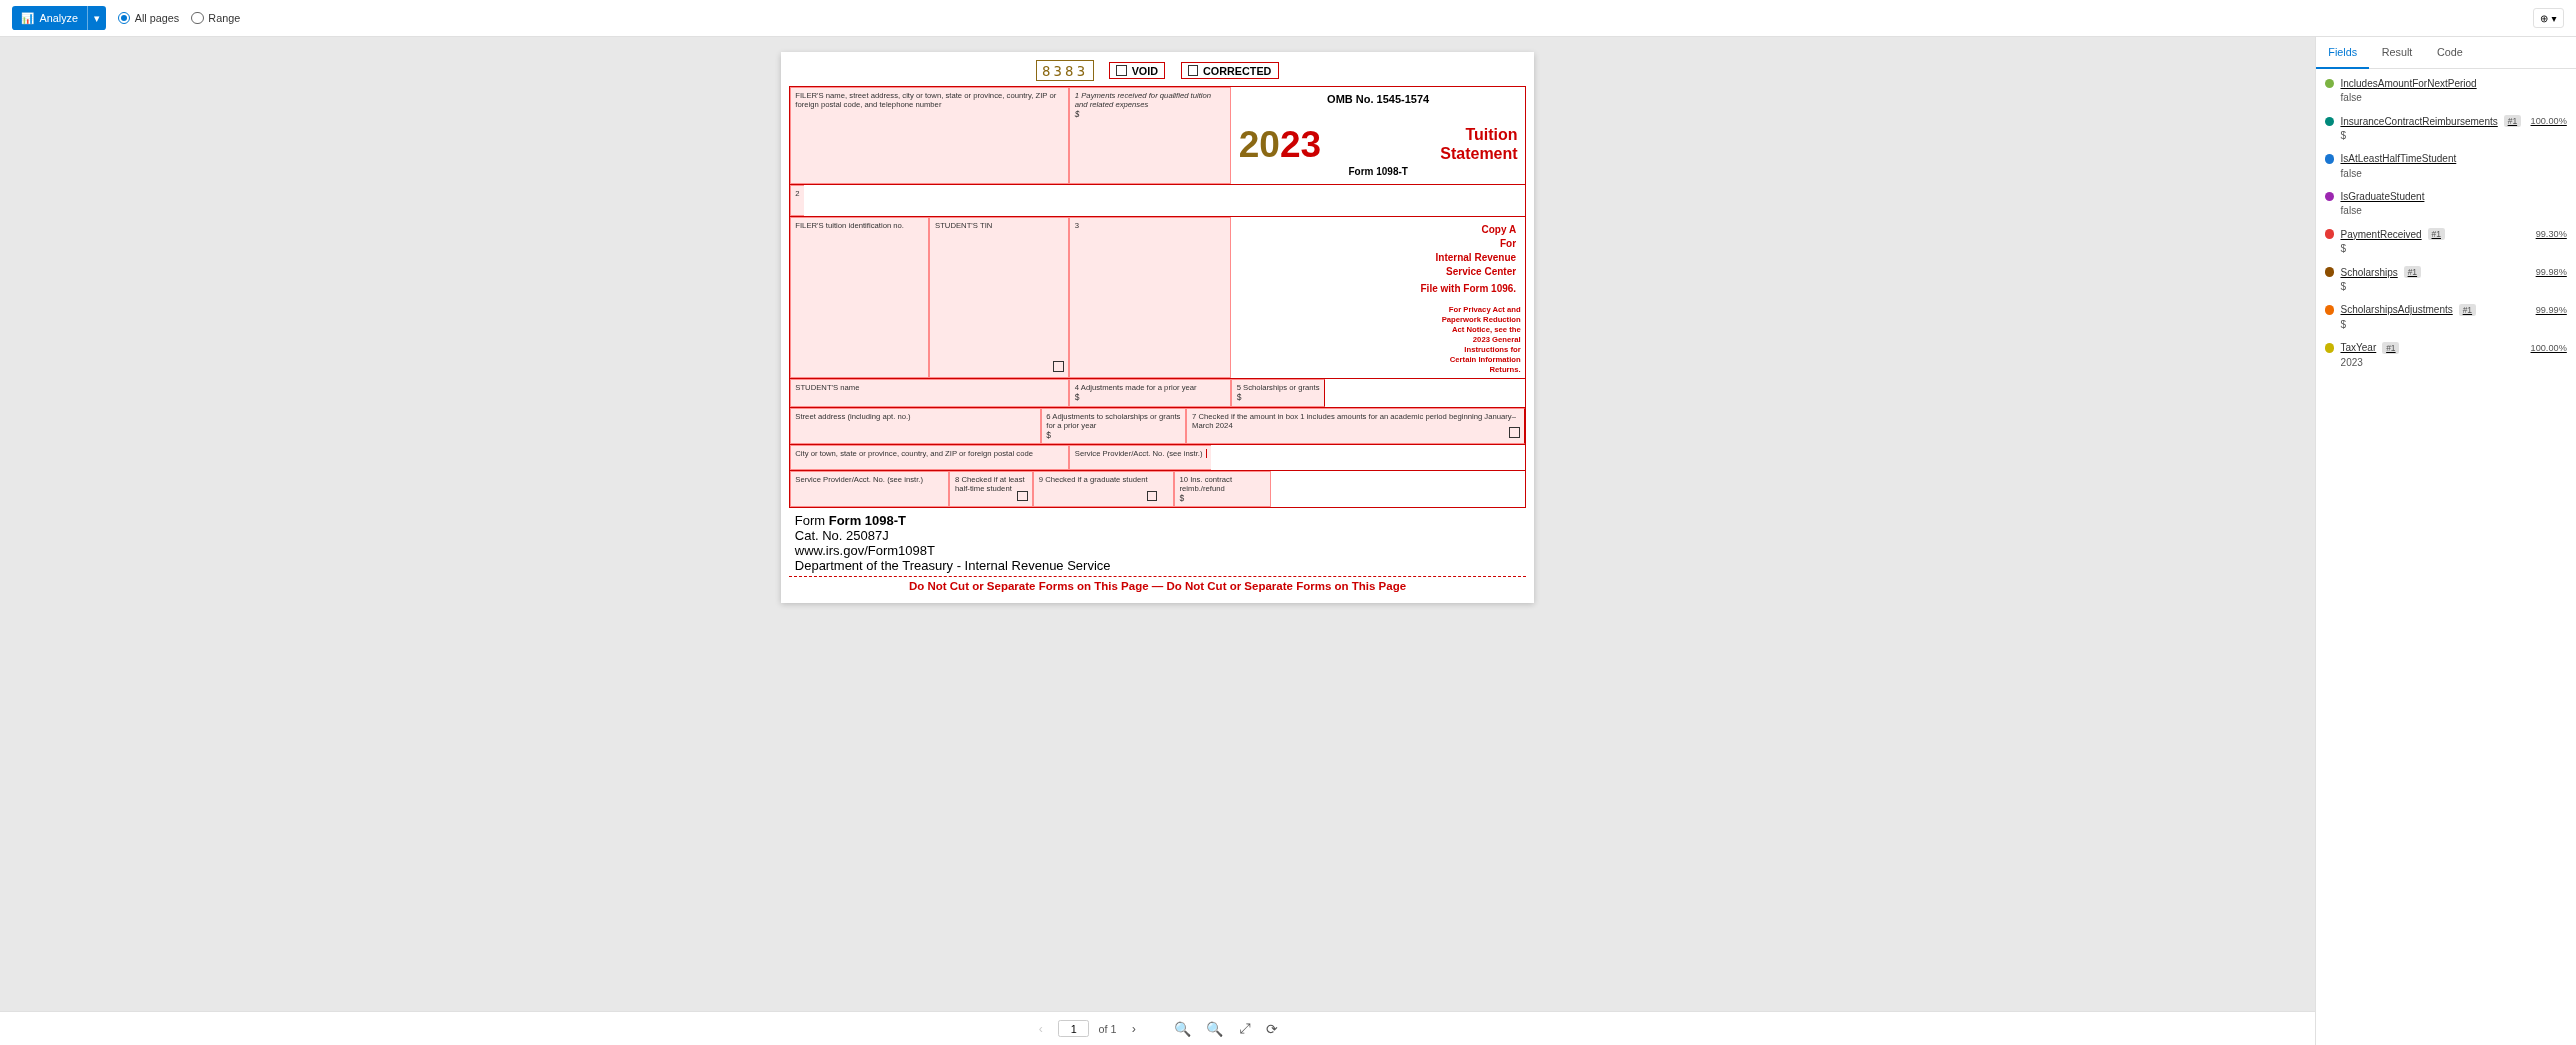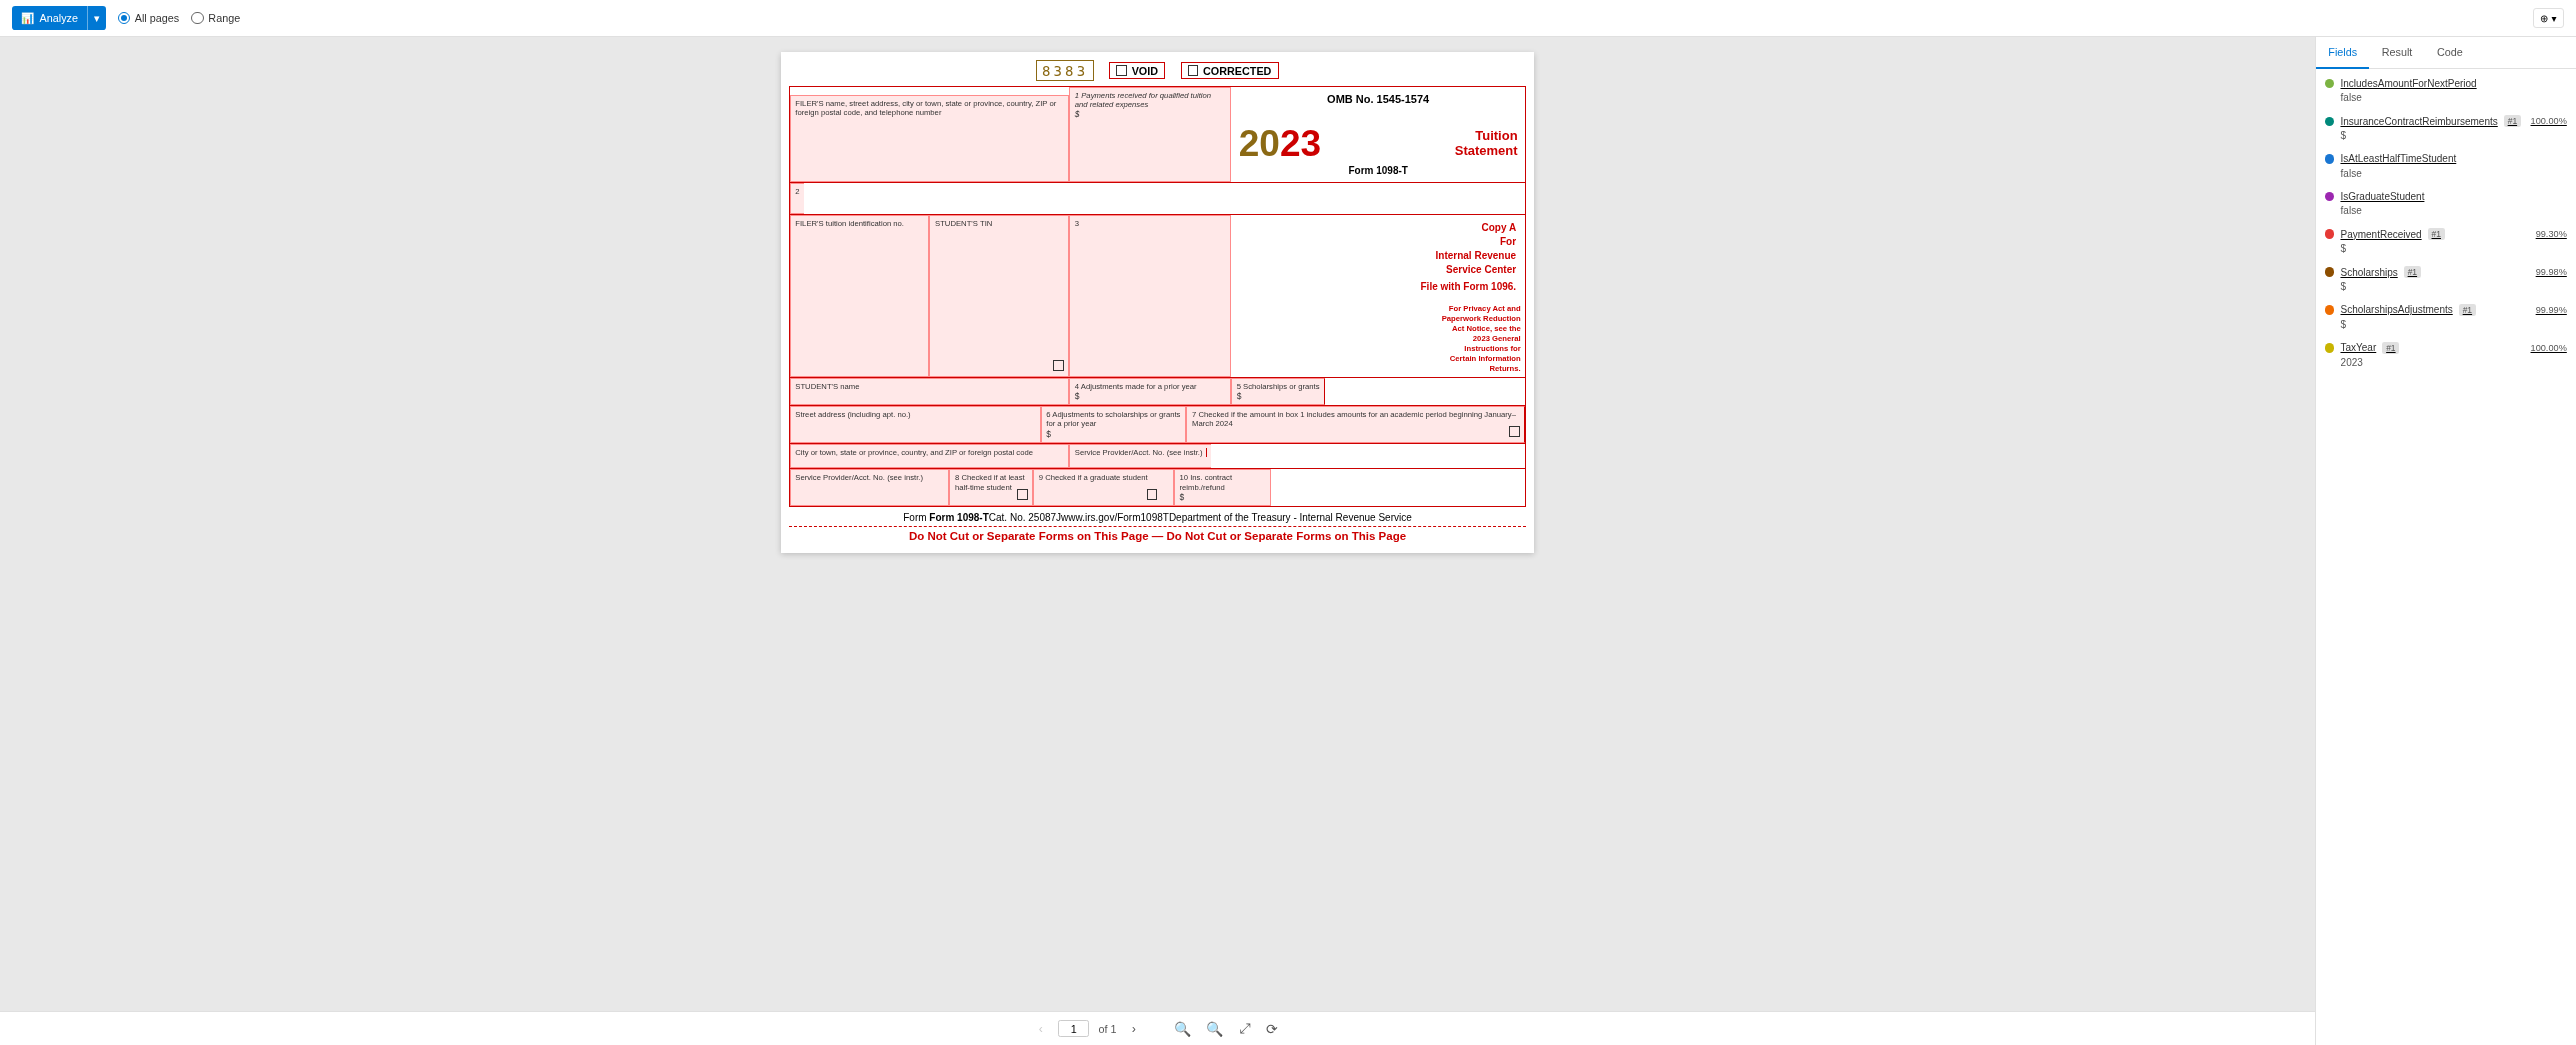--- a/index.html
+++ b/index.html
@@ -75,21 +75,21 @@
 
     
     .omb-section { text-align: center; font-size: 8.5px; padding: 3.1px; }
 
     .copy-section {
       text-align: right; color: #c00; font-weight: bold; font-size: 10px;
       line-height: 1.4; padding: 3.1px 4.6px;
     }
     .privacy-text { font-size: 7.7px; color: #c00; font-weight: bold; line-height: 1.3; }
 
-    .form-footer { display: flex; justify-content: center; padding: 3.1px 6.1px; font-size: 10px; margin-top: 1.5px; }
+    .form-footer { display: flex; justify-content: center; padding: 3.1px 6.1px; font-size: 13px; margin-top: 1.5px; flex-direction: column; }
     .do-not-cut { color: #c00; font-weight: bold; font-size: 11.5px; text-align: center; padding: 3.1px 0; border-top: 0.8px dashed #c00; }
 
     
     .doc-nav {
       display: flex; align-items: center; justify-content: center; gap: 9.2px;
       padding: 6.1px; background: #fff; border-top: 0.8px solid #e0e0e0; height: 34px;
     }
     .nav-btn { background: none; border: none; cursor: pointer; font-size: 12.3px; color: #555; padding: 3.1px 6.1px; }
     .nav-btn:disabled { color: #ccc; cursor: default; }
     .page-input { width: 31px; text-align: center; border: 0.8px solid #ccc; border-radius: 2.3px; padding: 1.5px 3.1px; font-size: 10.8px; }
@@ -171,39 +171,39 @@
             <div class="void-box">
               <span class="checkbox-sq"></span>
               <span>CORRECTED</span>
             </div>
           </div>
 
           <table class="form-grid" style="border-collapse:collapse; table-layout:fixed;">
 
             <tbody>
                 <tr class="form-row">
-              <td class="form-cell highlighted" style="width:38%; vertical-align:top;margin-top:8px;" rowspan="2">
+              <td class="form-cell highlighted" style="width:38%; vertical-align:top;" rowspan="2">
                 <div class="cell-label">FILER'S name, street address, city or town, state or province, country, ZIP or
 foreign postal code, and telephone number</div>
               </td>
               <td class="form-cell highlighted" style="width:22%; vertical-align:top;font-style:italic;">
                 <div class="cell-label">1 Payments received for
 qualified tuition and related
 expenses</div>
                 <div class="dollar-sign">$</div>
               </td>
               <td class="form-cell" style="width:40%; vertical-align:top;" rowspan="2">
                 <div class="omb-section">
                   <div style="font-size:11px;font-weight:bold;margin-bottom:20px;">OMB No. 1545-1574</div>
                   <div style="display:flex; align-items:center; justify-content:space-between;">
                     <div style="font-size:37px;font-weight:bold;color:#8B6914;line-height:1;">
                       20<span style="color:#c00;">23</span>
                     </div>
                     <div style="text-align:right;">
-                      <div style="color:#c00;font-size:13px;font-weight:bold;line-height:1.2;">Tuition<br>Statement</div>
+                      <div style="color:#c00;font-size:16px;font-weight:bold;line-height:1.2;">Tuition<br>Statement</div>
                     </div>
                   </div>
                   <div style="font-size:10px;font-weight:bold;margin-top:3.1px;">Form 1098-T</div>
                 </div>
               </td>
             </tr>
 
             <tr class="form-row">
               <td class="form-cell highlighted" style="vertical-align:top; min-height:31px;">
                 <div class="cell-label">2</div>

